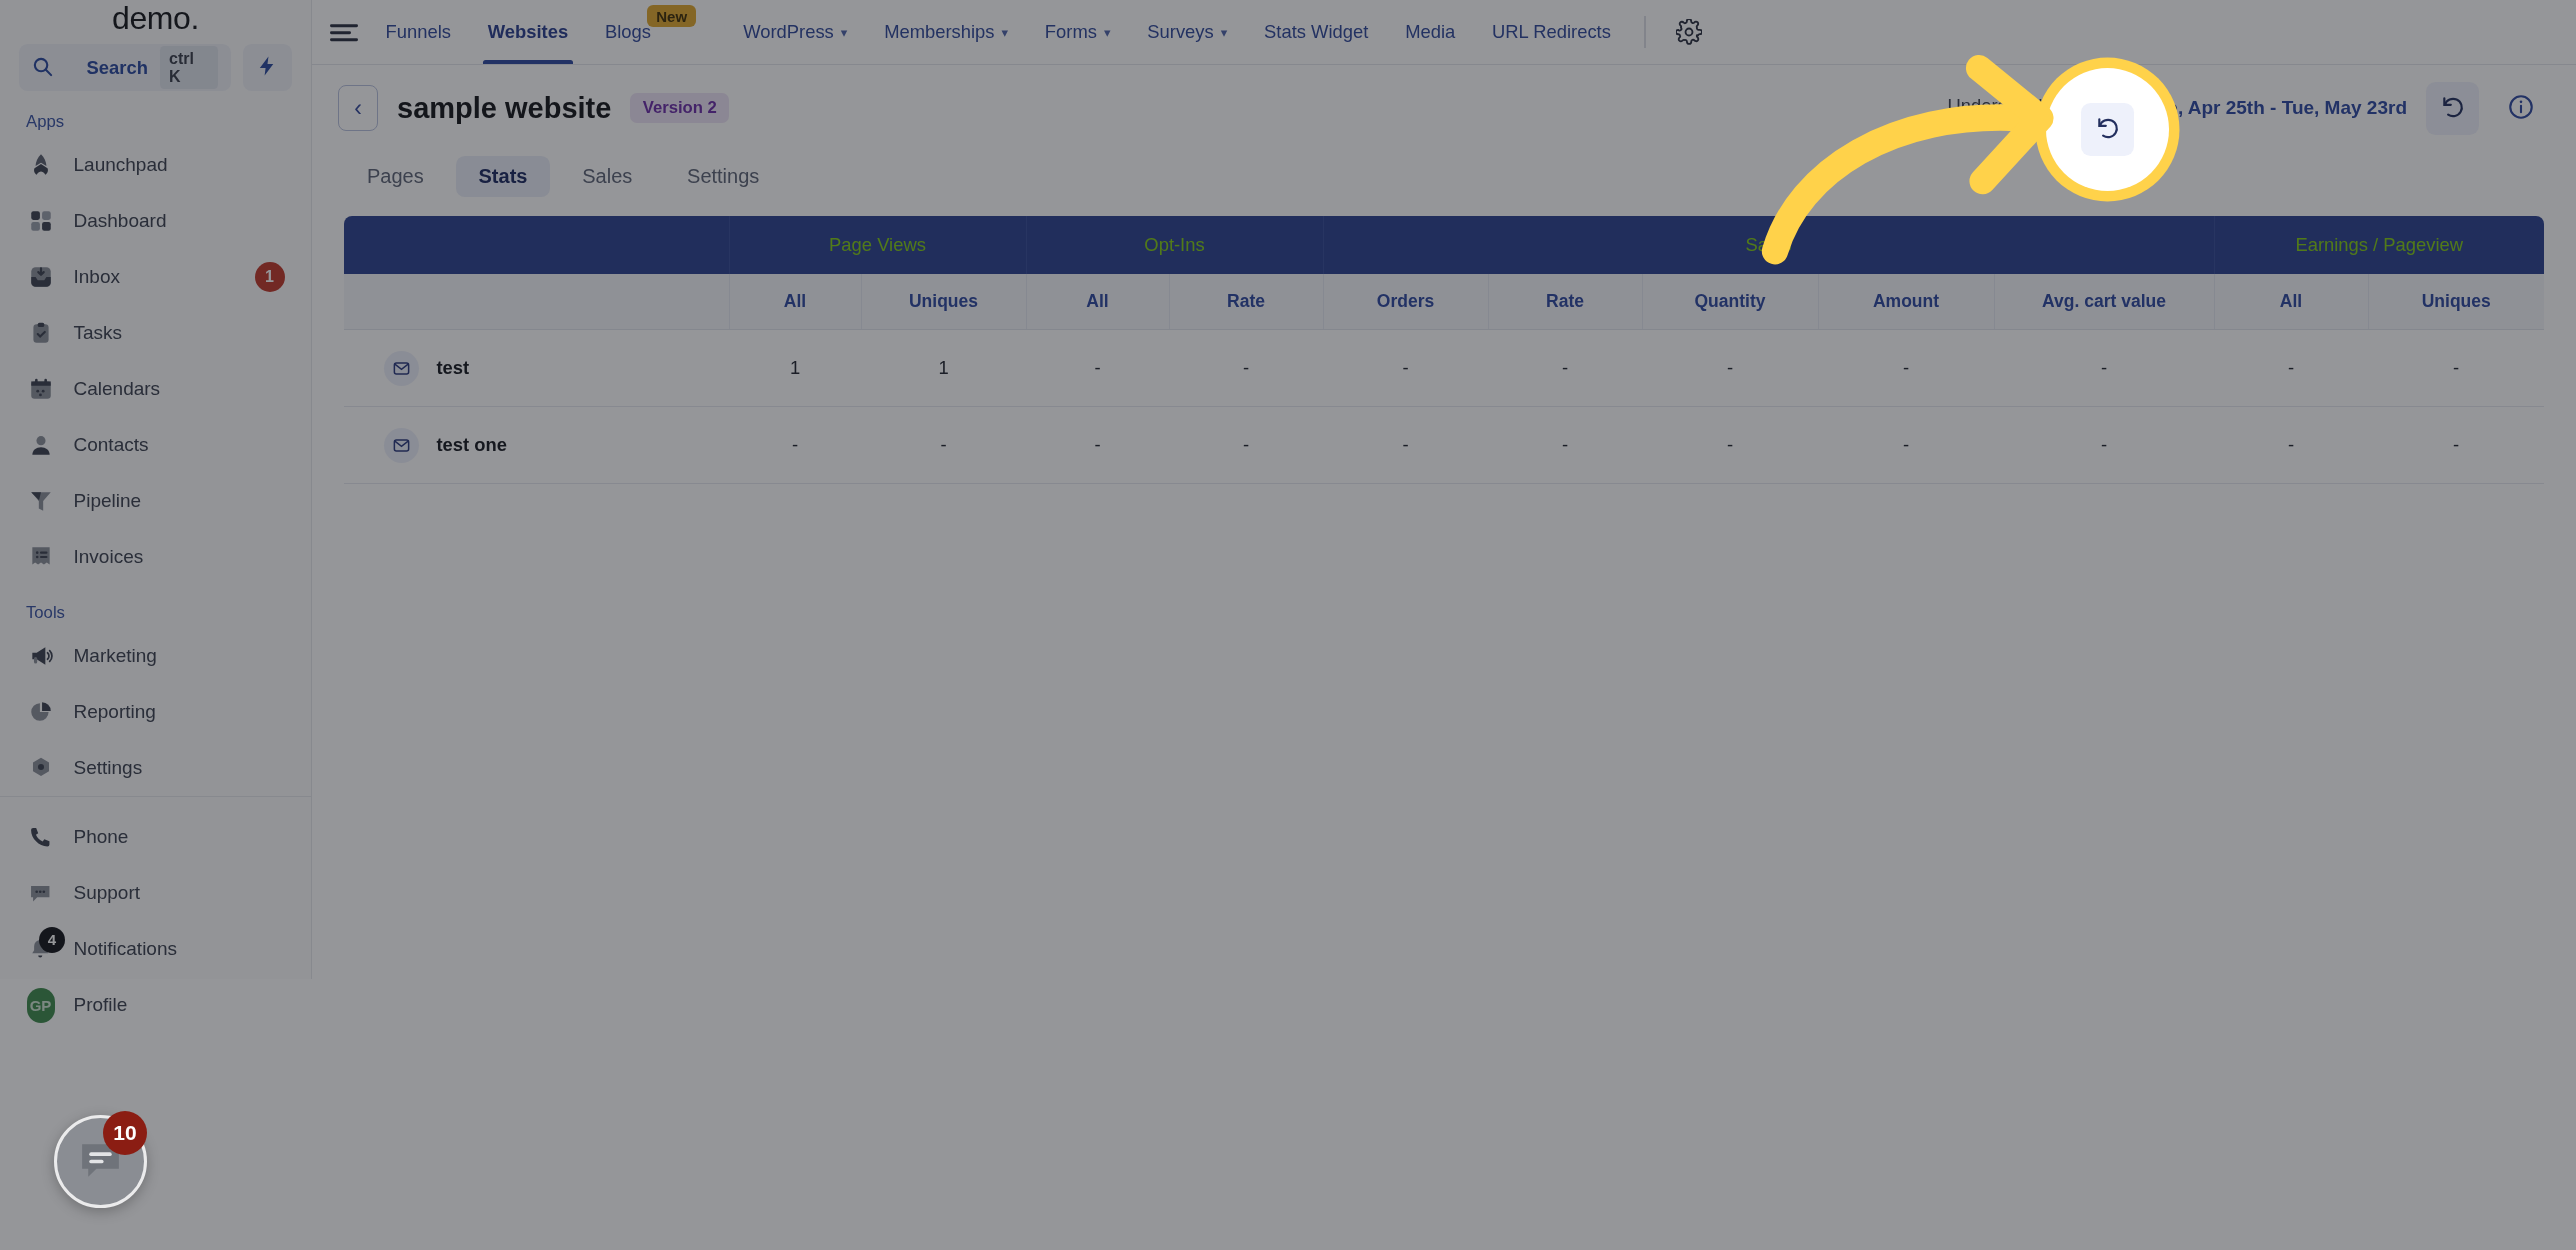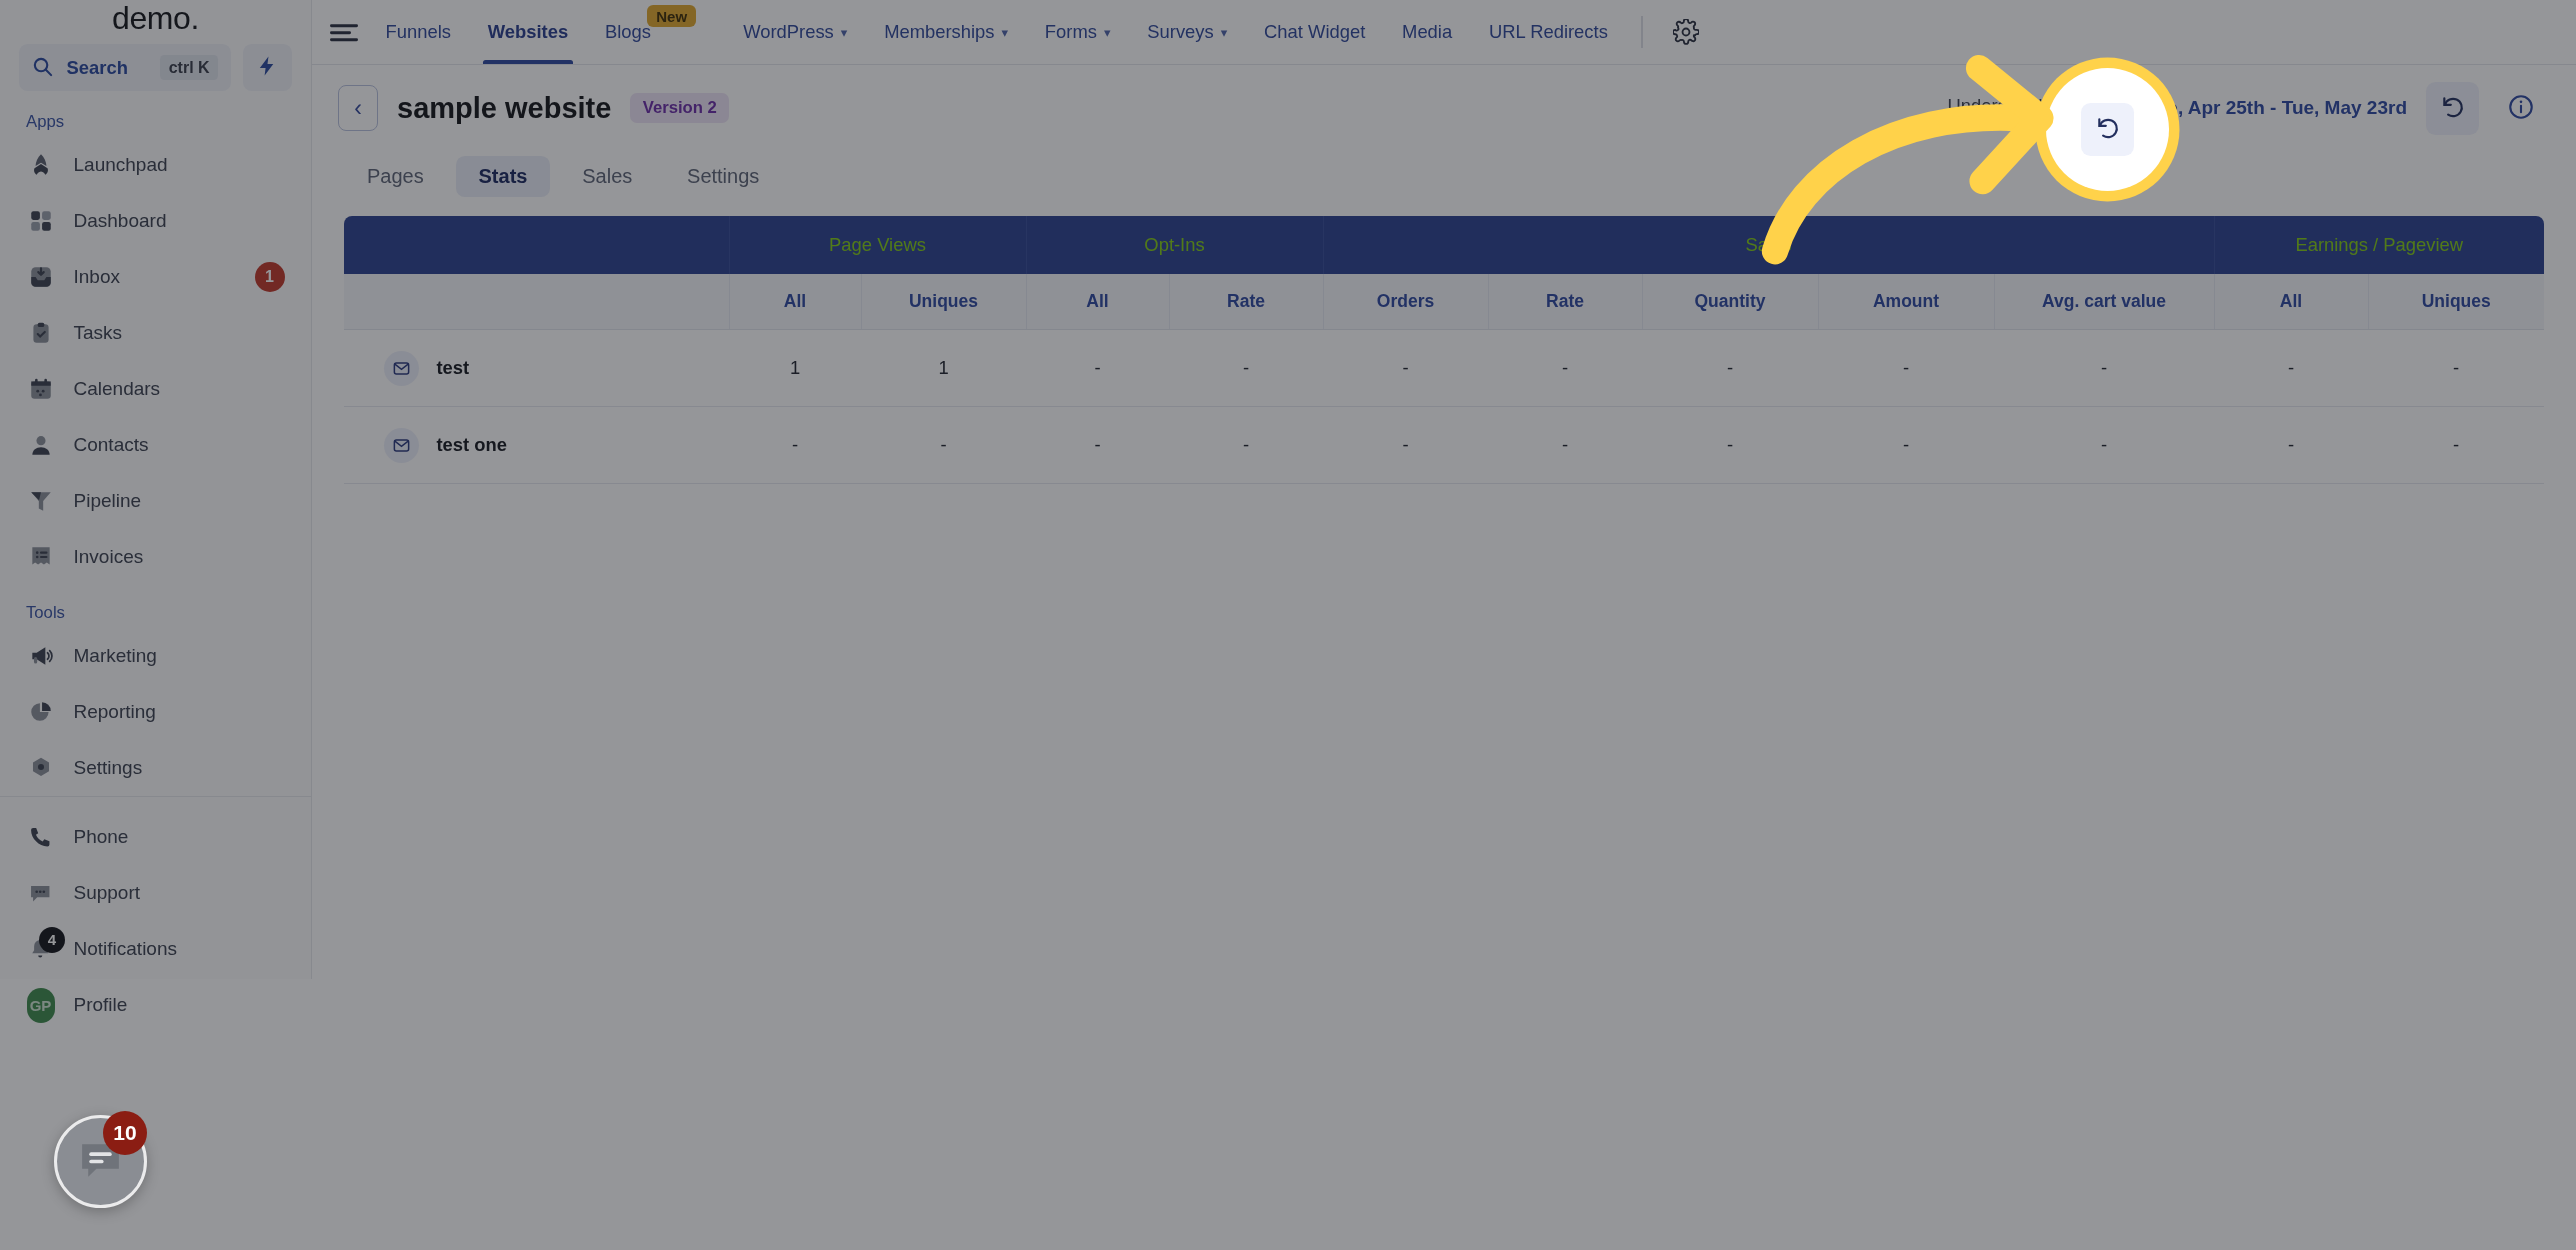--- a/index.html
+++ b/index.html
@@ -22,21 +22,21 @@
   .brand {
     height: 63px; display: flex; align-items: center; justify-content: center;
     font-size: 32px; font-weight: 400; letter-spacing: -0.4px; color: #16181d;
   }
   .brand .dot { font-size: 32px; }
   .search-row { display: flex; gap: 12.3px; padding: 7px 19px 3.5px 19px; align-items: center; }
   .search-box {
     flex: 1; height: 47px; background: #eef0f6; border-radius: 8.8px;
     display: flex; align-items: center; padding: 0 12.3px; gap: 12.3px;
   }
-  .search-box .s-label { color: #2b4a9e; font-size: 18.4px; font-weight: 700; flex: 1; }
+  .search-box .s-label { color: #2b4a9e; font-size: 18.4px; font-weight: 700; flex: 1; margin-left: 20px; }
   .kbd {
     background: #dfe3ec; color: #3a3f4b; font-size: 16px; font-weight: 600;
     border-radius: 4.4px; padding: 3.5px 8.8px;
   }
   .bolt-box {
     width: 49px; height: 47px; background: #eef0f6; border-radius: 8.8px;
     display: flex; align-items: center; justify-content: center;
   }
   .section-label {
     font-size: 16.7px; color: #3a54a4; padding: 17.5px 0 5.3px 26px; font-weight: 400;
@@ -414,21 +414,21 @@
           </div>
         <div class="tn">
             <span>Forms</span>
             <span class="caret">▾</span>
           </div>
         <div class="tn">
             <span>Surveys</span>
             <span class="caret">▾</span>
           </div>
         <div class="tn">
-            <span>Chat Widget</span>
+            <span>Stats Widget</span>
           </div>
         <div class="tn">
             <span>Media</span>
           </div>
         <div class="tn">
             <span>URL Redirects</span>
           </div>
         <div class="tn-div"></div>
         <div class="gear-btn">
           <svg width="26" height="26" viewBox="0 0 24 24" fill="none" stroke="#2b3040" stroke-width="1.7">

